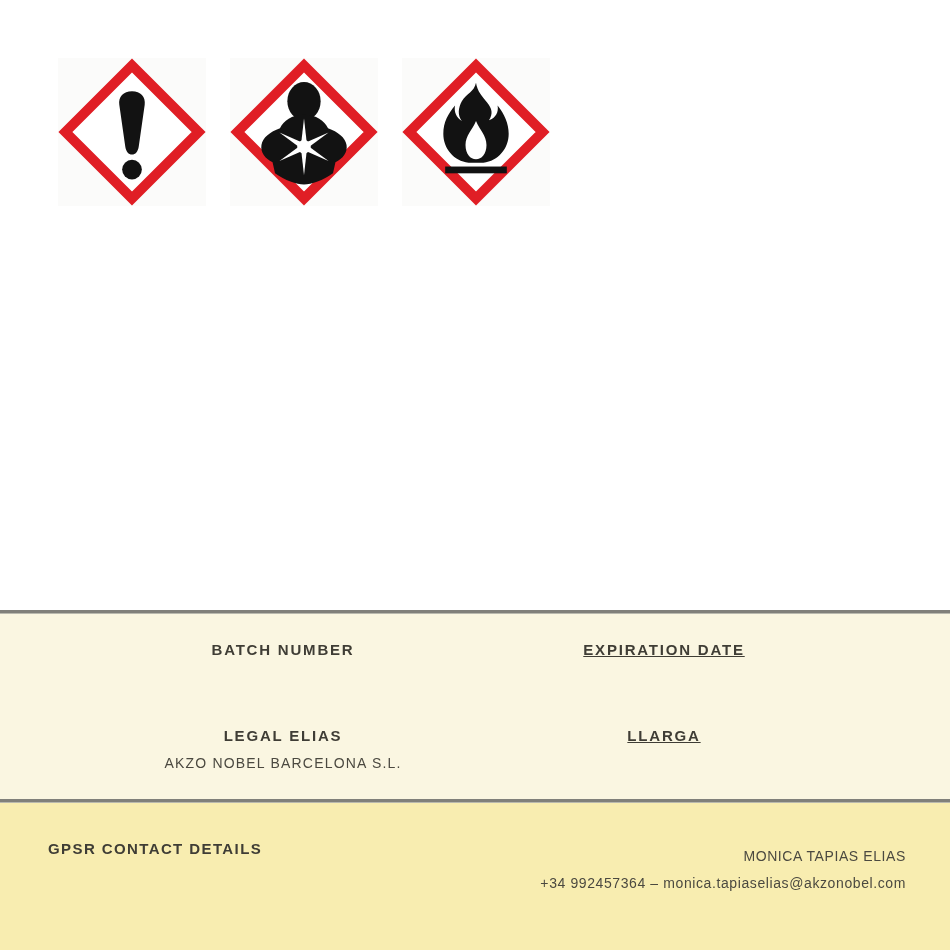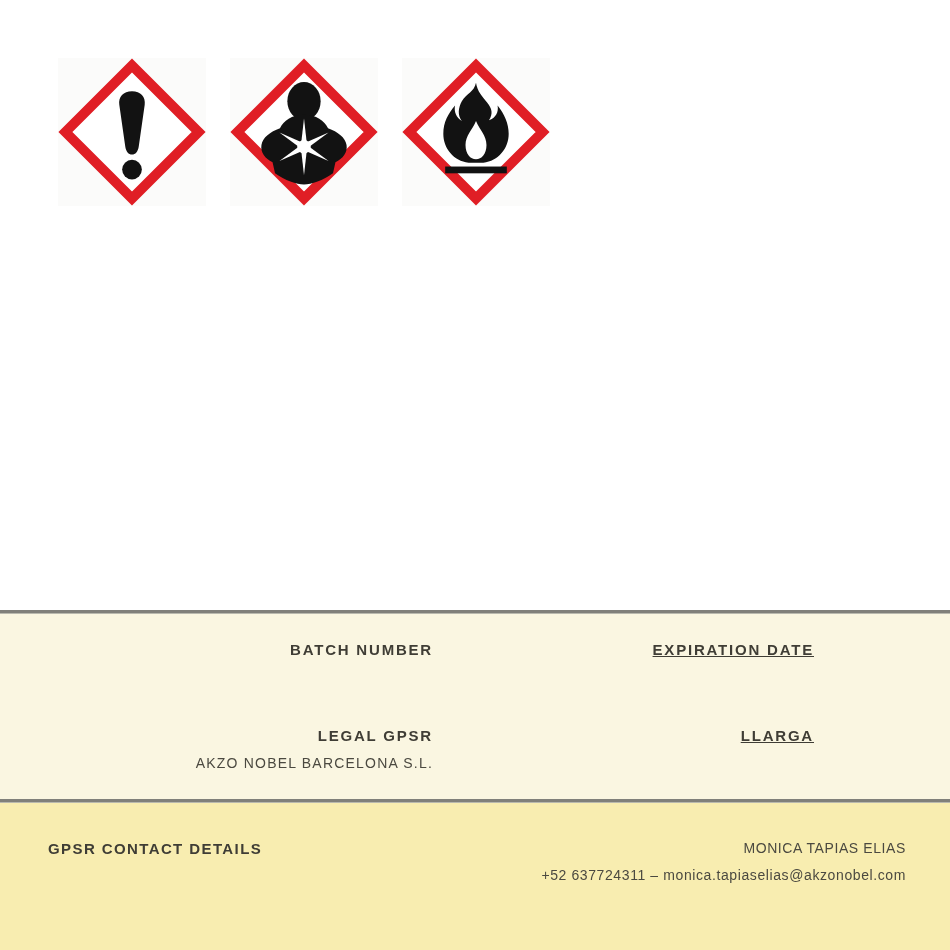--- a/index.html
+++ b/index.html
@@ -34,21 +34,21 @@
   .divider-1 { top: 610px; }
   .divider-2 { top: 799px; }
 
   
   .section-info {
     position: absolute; left: 0; top: 614px;
     width: 950px; height: 185px;
     background: #faf6e1;
   }
   .cell {
-    position: absolute; width: 300px; text-align: right;
+    position: absolute; width: 300px; text-align: center;
     white-space: nowrap;
   }
   .col-left  { left: 133px; }
   .col-right { left: 514px; text-decoration: underline; }
   .row-1 { top: 27px; }
   .row-2 { top: 113px; }
   .row-3 { top: 141px; }
   .field-label {
     font-weight: bold; font-size: 15px; letter-spacing: 1.8px;
     color: #3f3d35;
@@ -69,21 +69,21 @@
     position: absolute; left: 48px; top: 37px;
     font-weight: bold; font-size: 15px; letter-spacing: 1.4px;
     color: #3f3d35; white-space: nowrap;
   }
   .gpsr-contact-block {
     position: absolute; right: 50px; top: 37px;
     text-align: right;
   }
   .gpsr-line {
     font-size: 14px; letter-spacing: 0.6px; color: #4b4940;
-    line-height: 17px; margin-bottom: 10px; white-space: nowrap;
+    line-height: 17px; margin-bottom: 10px; white-space: nowrap; margin-top: 8px;
   }
 </style>
 </head>
 <body>
 
 <div class="label-sheet">
 
   <div class="pictogram-row">
 
     <div class="pictogram-tile" aria-label="exclamation mark hazard pictogram">
@@ -143,29 +143,29 @@
     </div>
 
   </div>
 
   <div class="divider divider-1"></div>
 
   <div class="section-info">
     <div class="cell col-left row-1 field-label">BATCH NUMBER</div>
     <div class="cell col-right row-1 field-label">EXPIRATION DATE</div>
 
-    <div class="cell col-left row-2 field-label">LEGAL GPSR</div>
+    <div class="cell col-left row-2 field-label">LEGAL ELIAS</div>
     <div class="cell col-left row-3 field-value">AKZO NOBEL BARCELONA S.L.</div>
 
     <div class="cell col-right row-2 field-label">LLARGA</div>
   </div>
 
   <div class="divider divider-2"></div>
 
   <div class="section-gpsr">
     <div class="gpsr-label">GPSR CONTACT DETAILS</div>
     <div class="gpsr-contact-block">
       <div class="gpsr-line">MONICA TAPIAS ELIAS</div>
-      <div class="gpsr-line">+52 637724311 – monica.tapiaselias@akzonobel.com</div>
+      <div class="gpsr-line">+34 992457364 – monica.tapiaselias@akzonobel.com</div>
     </div>
   </div>
 
 </div>
 
 </body></html>

